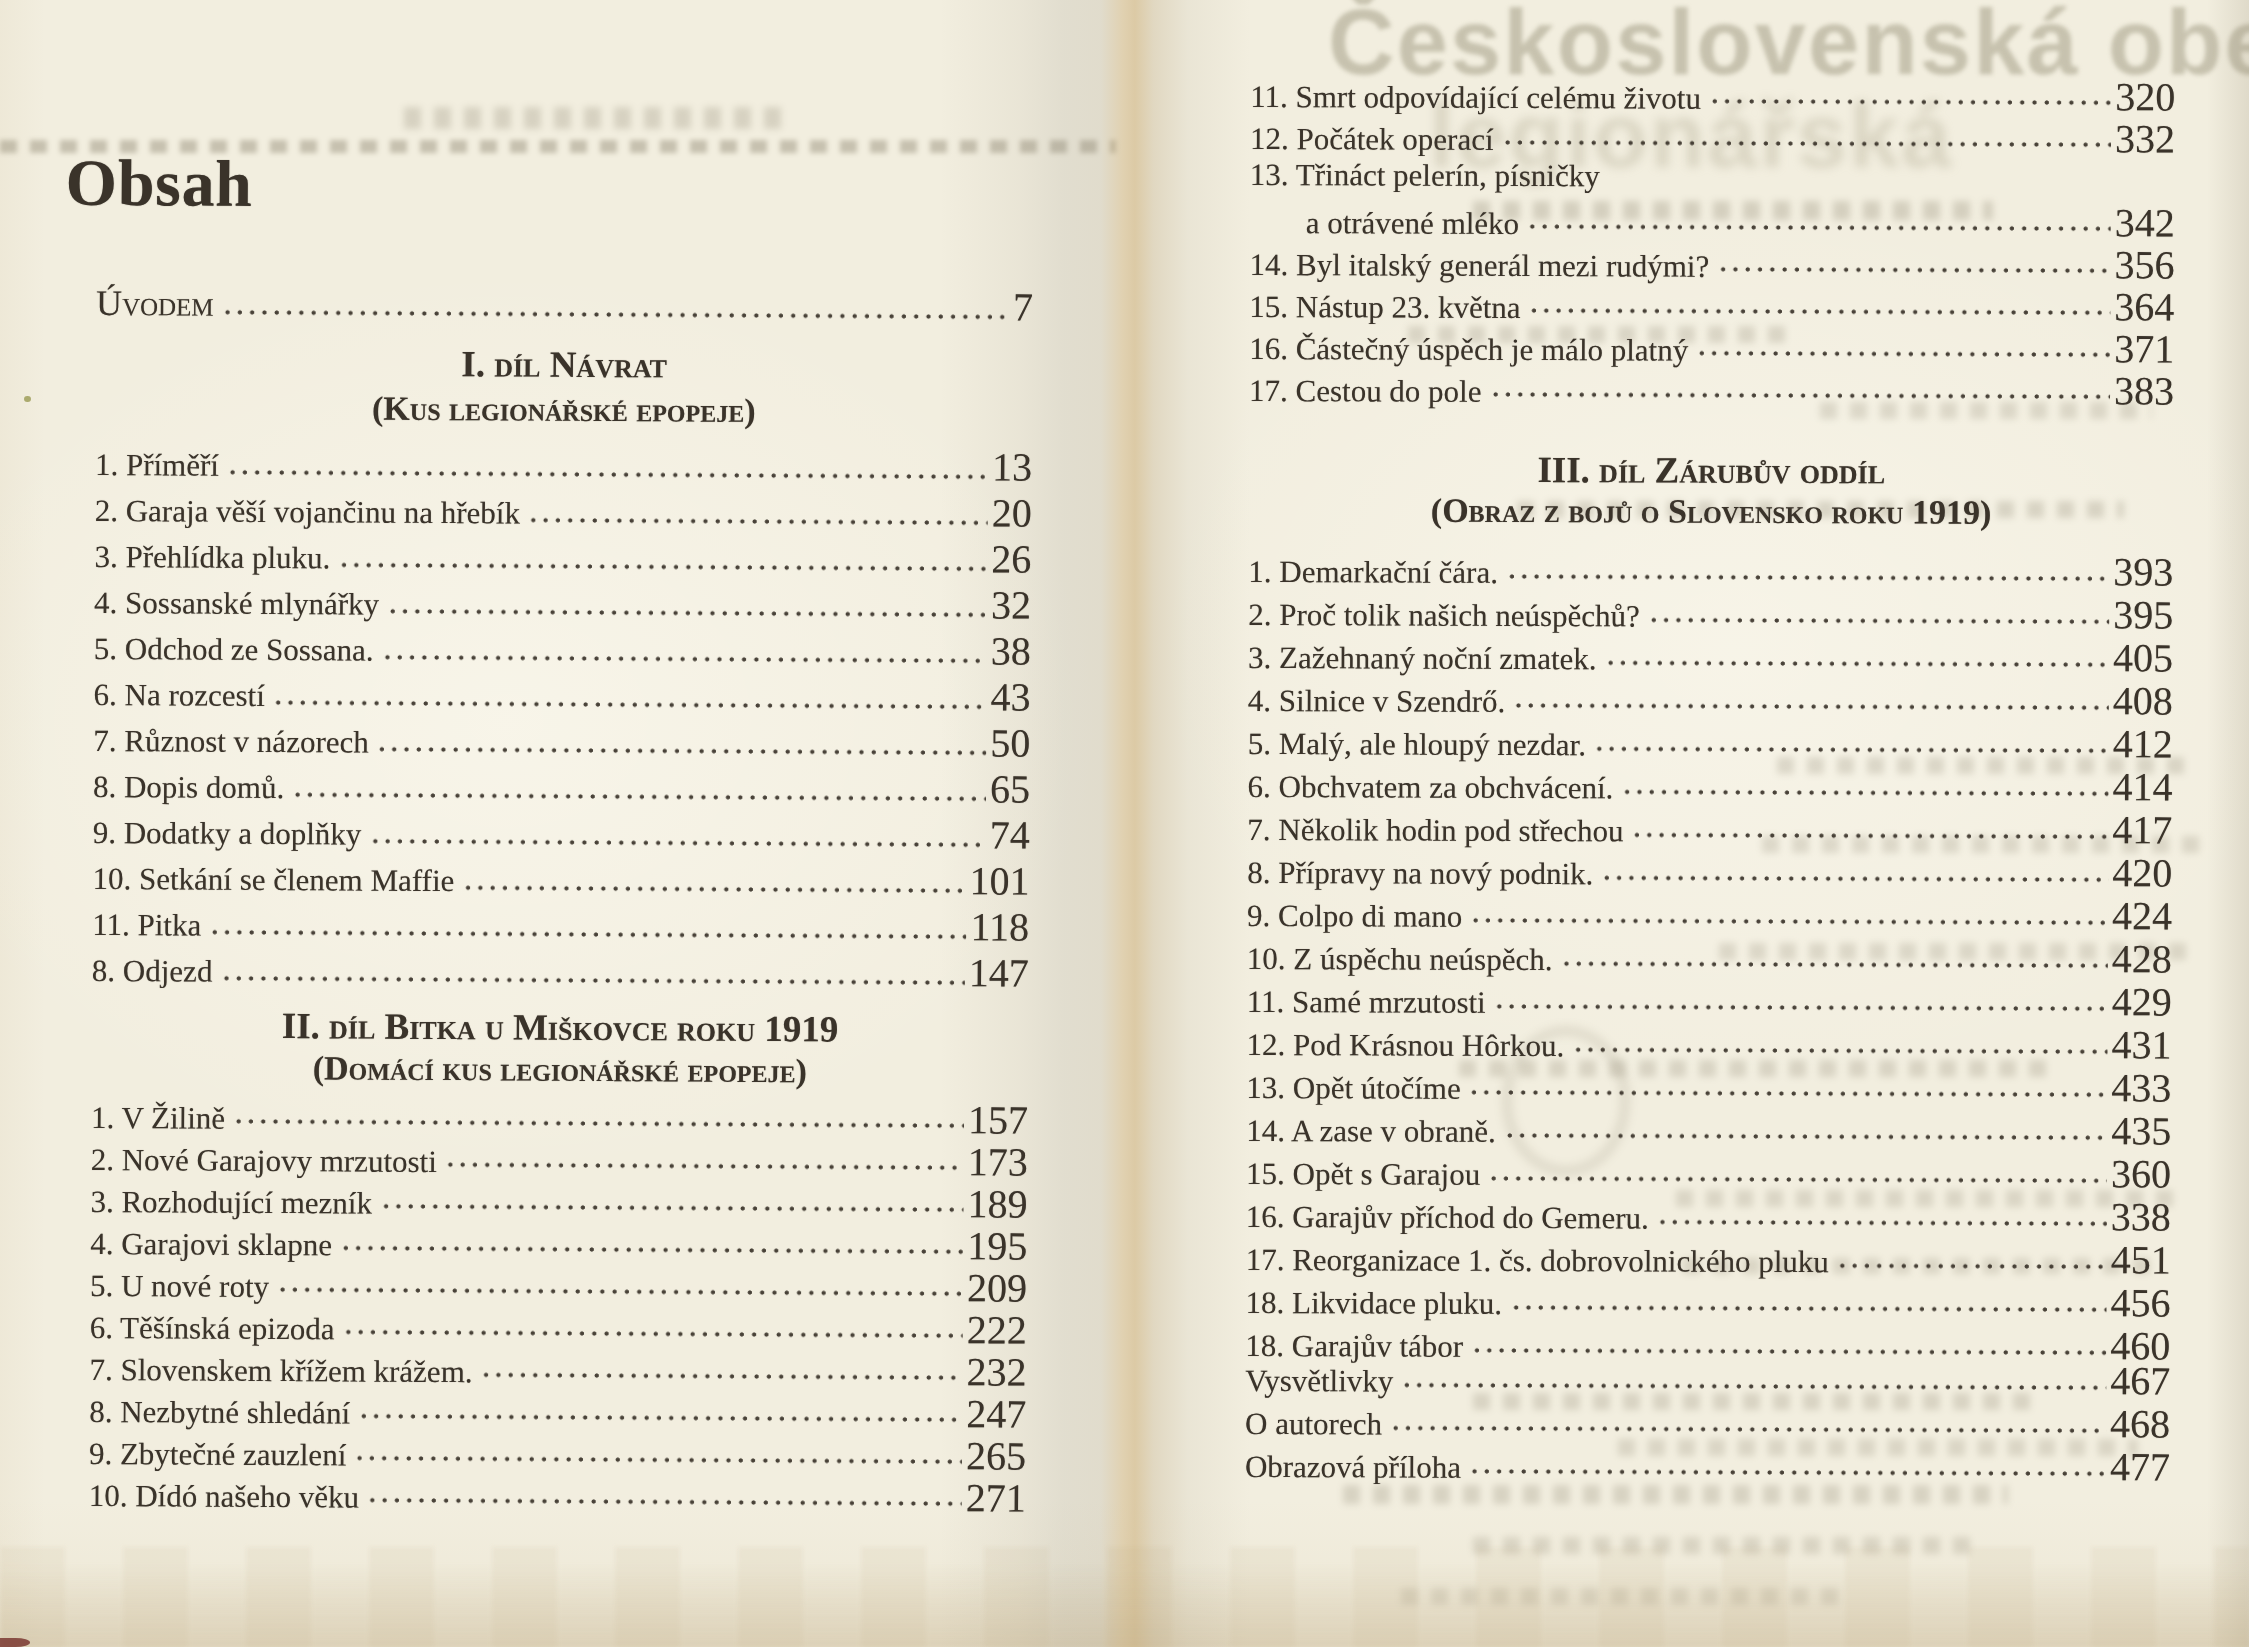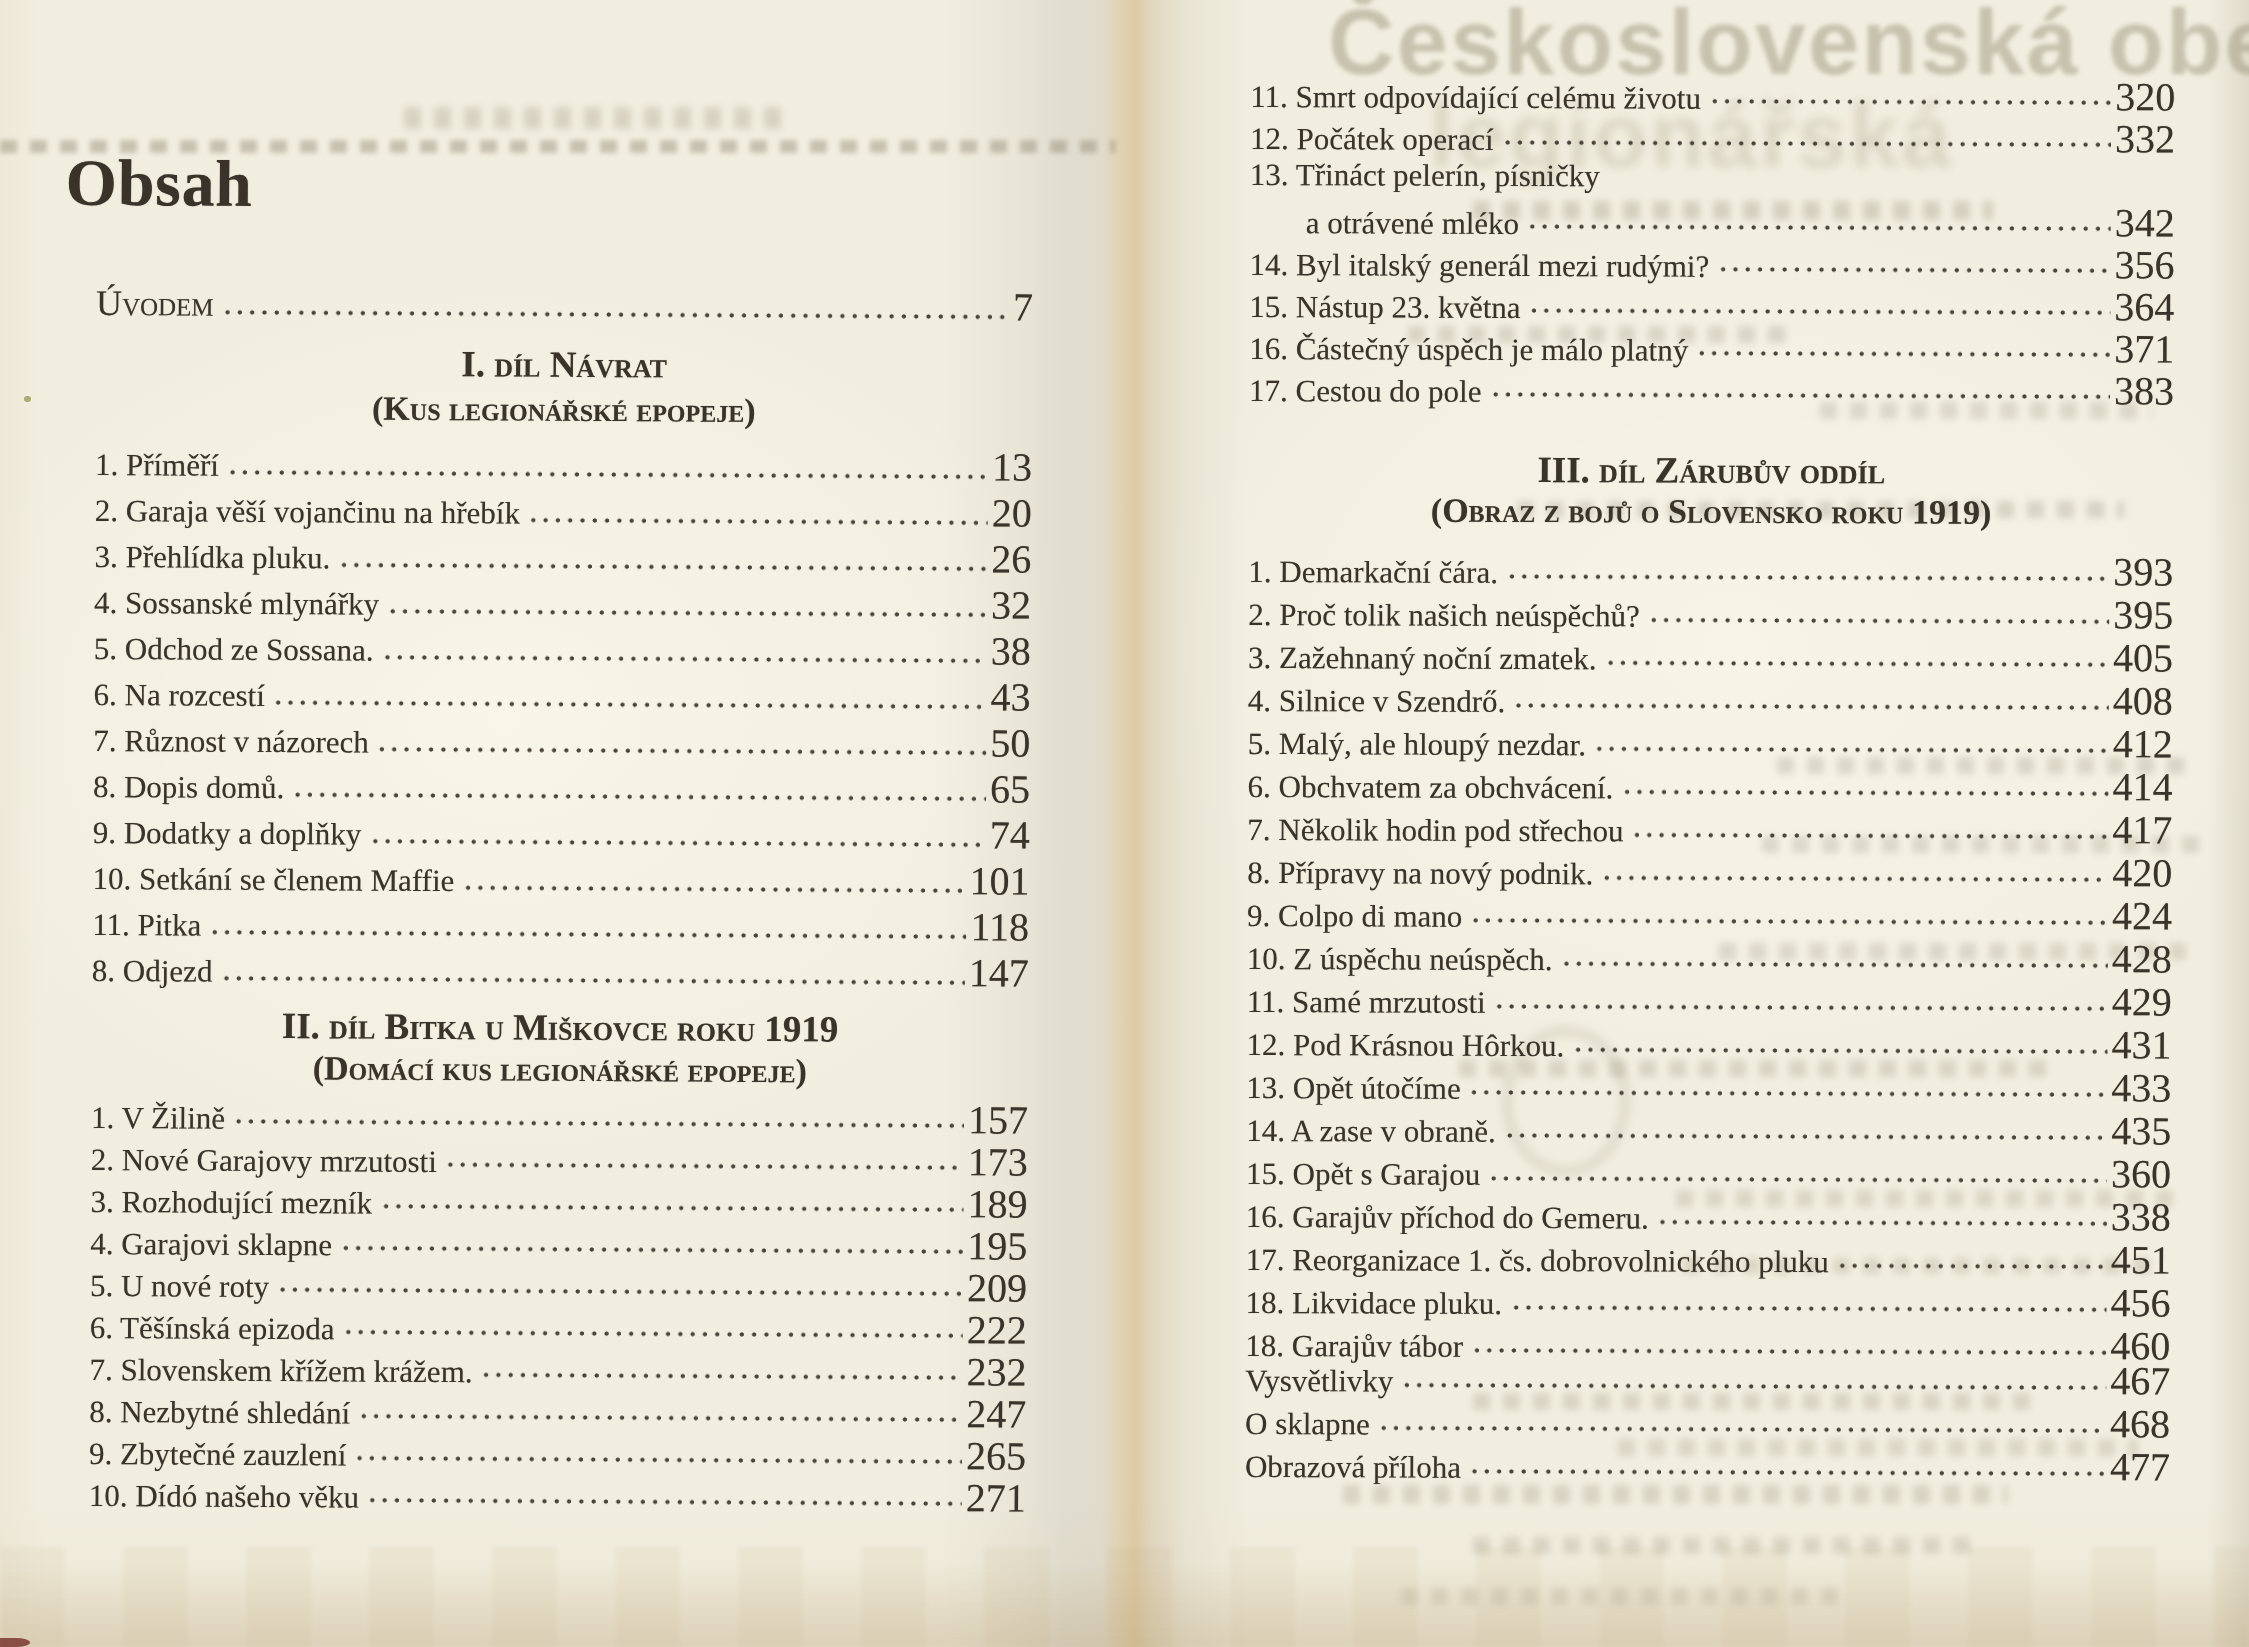--- a/index.html
+++ b/index.html
@@ -418,21 +418,21 @@
         </div>
       </div>
 
     <div class="toc right-col" style="top:1354px;--pitch:43px">
         <div class="toc-row">
           <span class="lbl">Vysvětlivky</span>
           <span class="leader"></span>
           <span class="num">467</span>
         </div>
         <div class="toc-row">
-          <span class="lbl">O sklapne</span>
+          <span class="lbl">O autorech</span>
           <span class="leader"></span>
           <span class="num">468</span>
         </div>
         <div class="toc-row">
           <span class="lbl">Obrazová příloha</span>
           <span class="leader"></span>
           <span class="num">477</span>
         </div>
       </div>
   </div>

